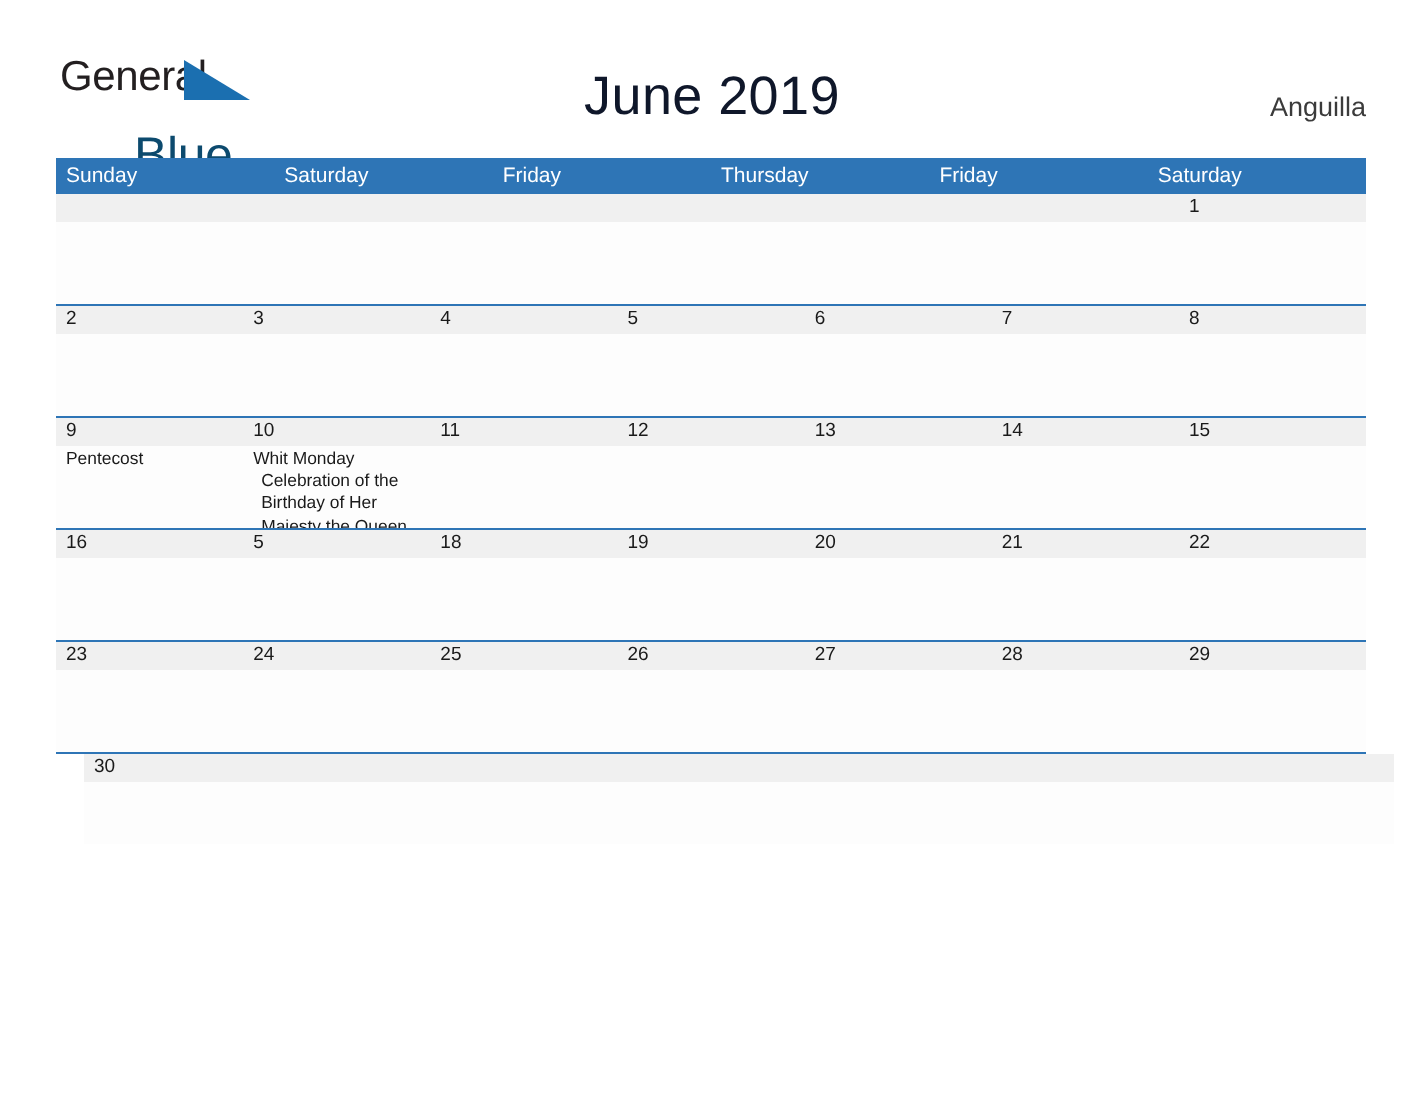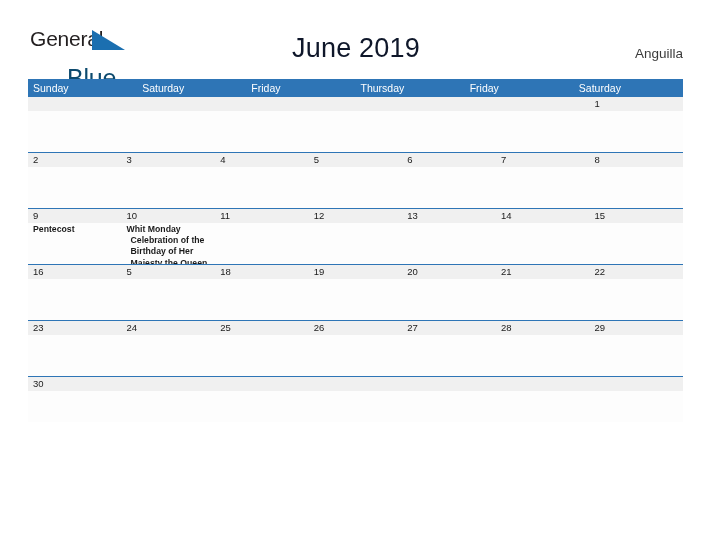--- a/index.html
+++ b/index.html
@@ -112,20 +112,21 @@
     white-space: nowrap;
   }
 
   .week-row {
     width: 655px;
     border-bottom: 1px solid #2e75b6;
     box-sizing: border-box;
   }
   .week-row.last {
     border-bottom: none;
+    margin-left: 14px;
   }
 
   .num-band {
     display: flex;
     width: 655px;
     height: 14px;
     background: #f0f0f0;
   }
   .num-cell {
     flex: 1 1 0;
@@ -152,21 +153,20 @@
     padding: 1px 3px 0 5px;
     font-size: 8.7px;
     line-height: 11.2px;
     color: #1a1a1a;
     overflow: hidden;
   }
   .event-item {
     display: block;
     white-space: normal;
     word-wrap: break-word;
-    font-weight: bold;
   }
   .event-item.indent {
     padding-left: 4px;
   }
 </style>
 </head>
 <body>
 
 <div class="page">
 

